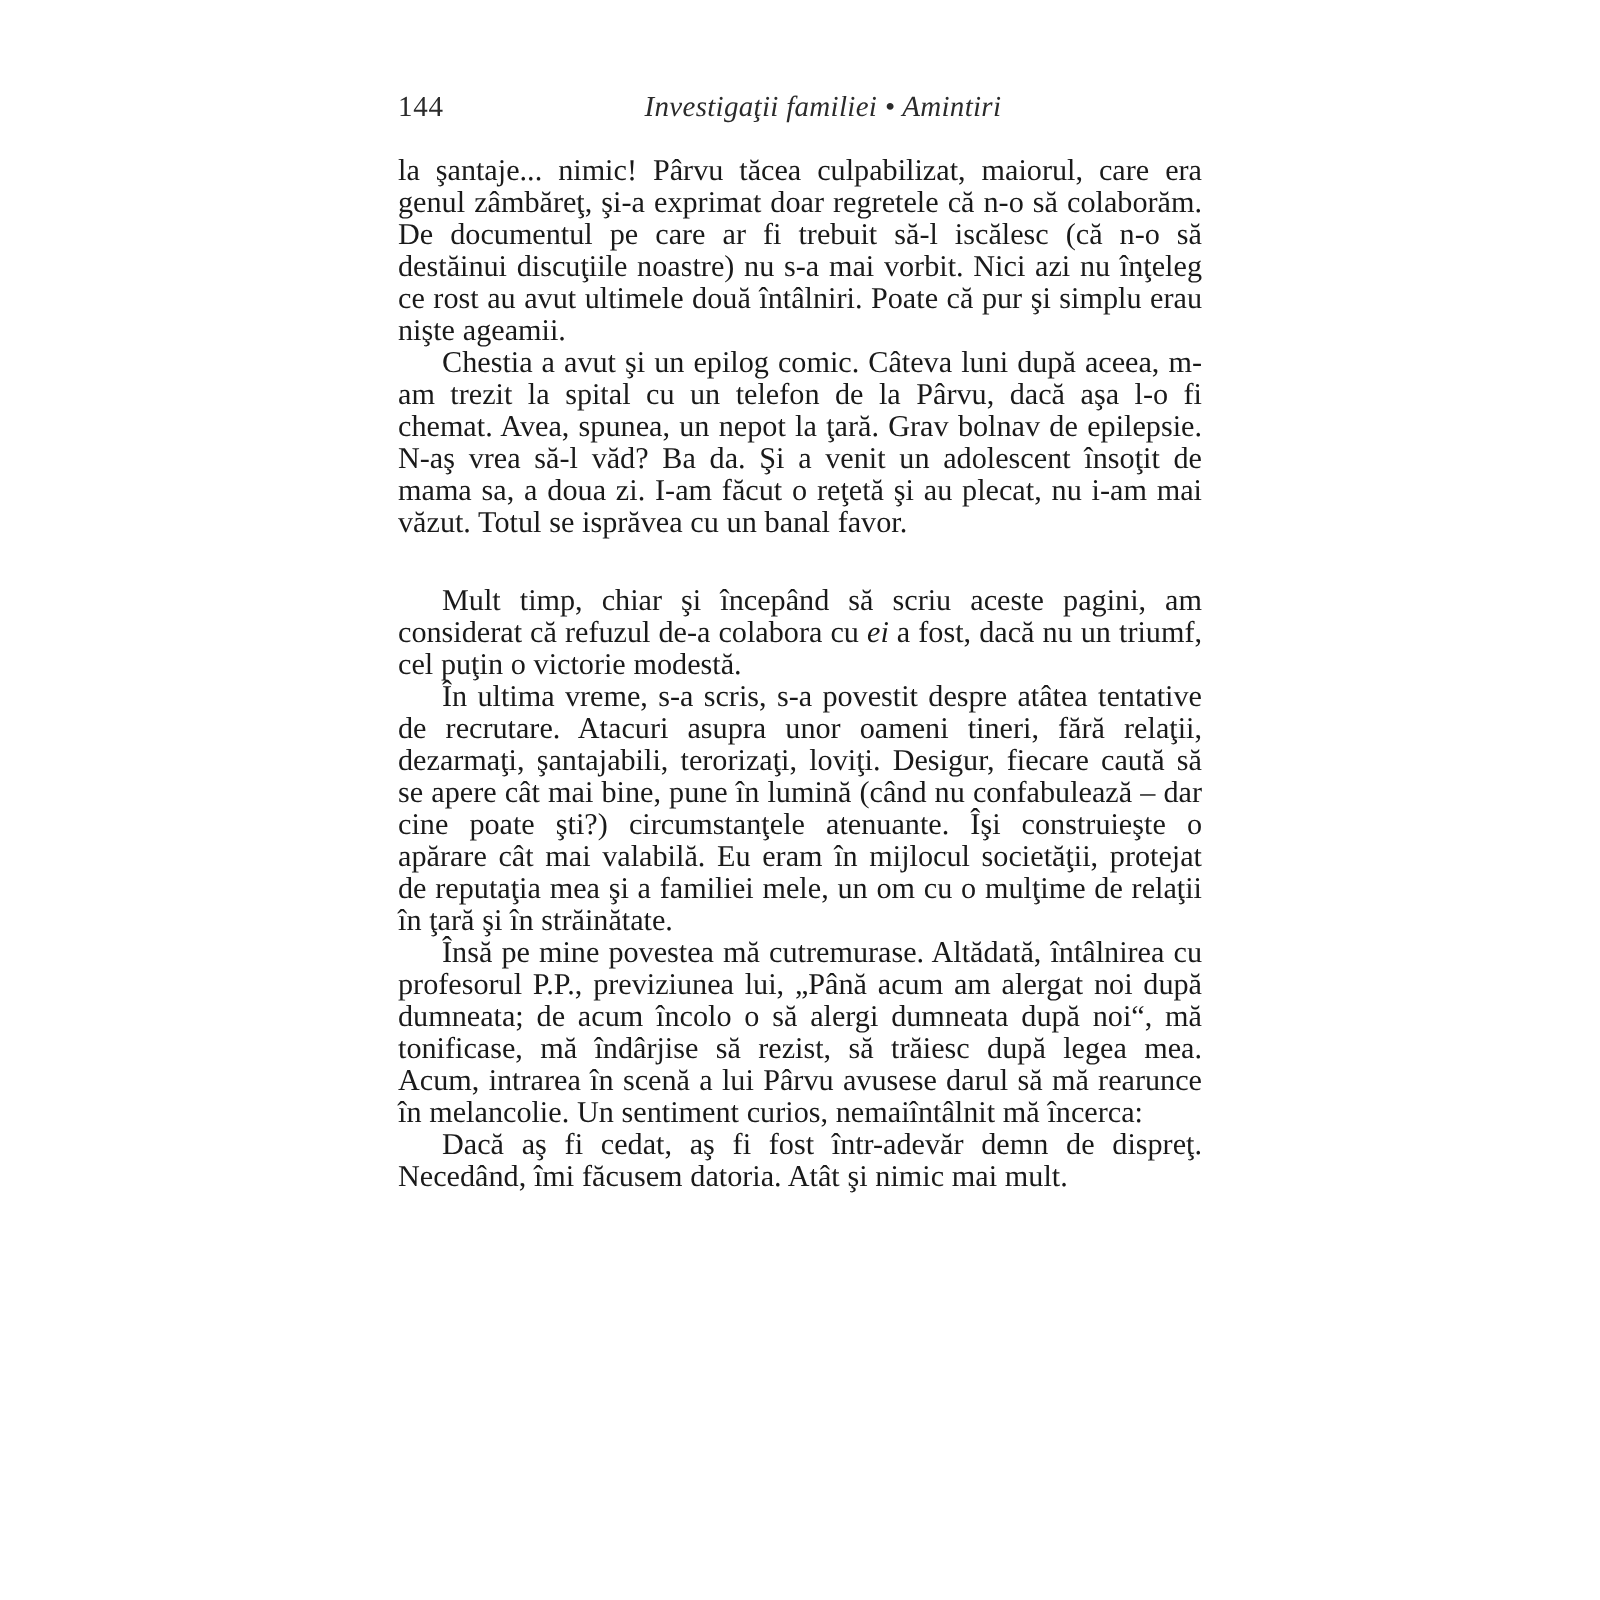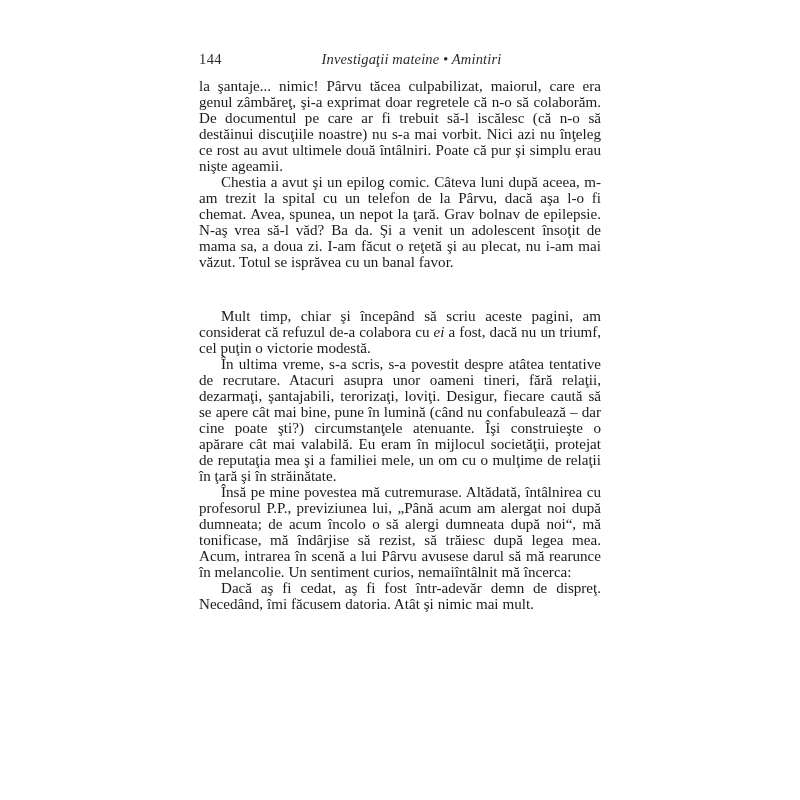--- a/index.html
+++ b/index.html
@@ -25,21 +25,21 @@
   }
 
   
   .running-head {
     position: absolute;
     left: 199px;
     top: 46px;
     width: 402px;
     height: 22px;
     display: flex;
-    align-items: flex-end;
+    align-items: flex-start;
     gap: 28px;
   }
   .folio {
     font-size: 14.5px;
     letter-spacing: 0.4px;
     color: #2b2b2b;
     white-space: nowrap;
   }
   .head-title {
     flex: 1;
@@ -68,38 +68,38 @@
     text-justify: inter-word;
     text-indent: 22px;
     color: #1a1a1a;
     hyphens: manual;
     word-spacing: 0.1px;
   }
   p.para.no-indent {
     text-indent: 0;
   }
   p.para.gap-before {
-    margin-top: 38px;
+    margin-top: 23px;
   }
   p.para .it {
     font-style: italic;
   }
   
   p.para {
     text-align-last: left;
   }
 </style>
 </head>
 <body>
 
 <div class="page">
 
   <div class="running-head">
     <span class="folio">144</span>
-    <span class="head-title">Investigaţii mateine • Amintiri</span>
+    <span class="head-title">Investigaţii familiei • Amintiri</span>
   </div>
 
   <div class="textblock">
 
     <p class="para no-indent">la şantaje... nimic! Pârvu tăcea culpabilizat, maiorul, care era genul zâmbăreţ, şi-a exprimat doar regretele că n-o să colaborăm. De documentul pe care ar fi trebuit să-l iscălesc (că n-o să destăinui discuţiile noastre) nu s-a mai vorbit. Nici azi nu înţeleg ce rost au avut ultimele două întâlniri. Poate că pur şi simplu erau nişte ageamii.</p>
 
     <p class="para">Chestia a avut şi un epilog comic. Câteva luni după aceea, m-am trezit la spital cu un telefon de la Pârvu, dacă aşa l-o fi chemat. Avea, spunea, un nepot la ţară. Grav bolnav de epilepsie. N-aş vrea să-l văd? Ba da. Şi a venit un adolescent însoţit de mama sa, a doua zi. I-am făcut o reţetă şi au plecat, nu i-am mai văzut. Totul se isprăvea cu un banal favor.</p>
 
     <p class="para gap-before"><span>Mult timp, chiar şi începând să scriu aceste pagini, am considerat că refuzul de-a colabora cu </span><span class="it">ei</span><span> a fost, dacă nu un triumf, cel puţin o victorie modestă.</span></p>
 

